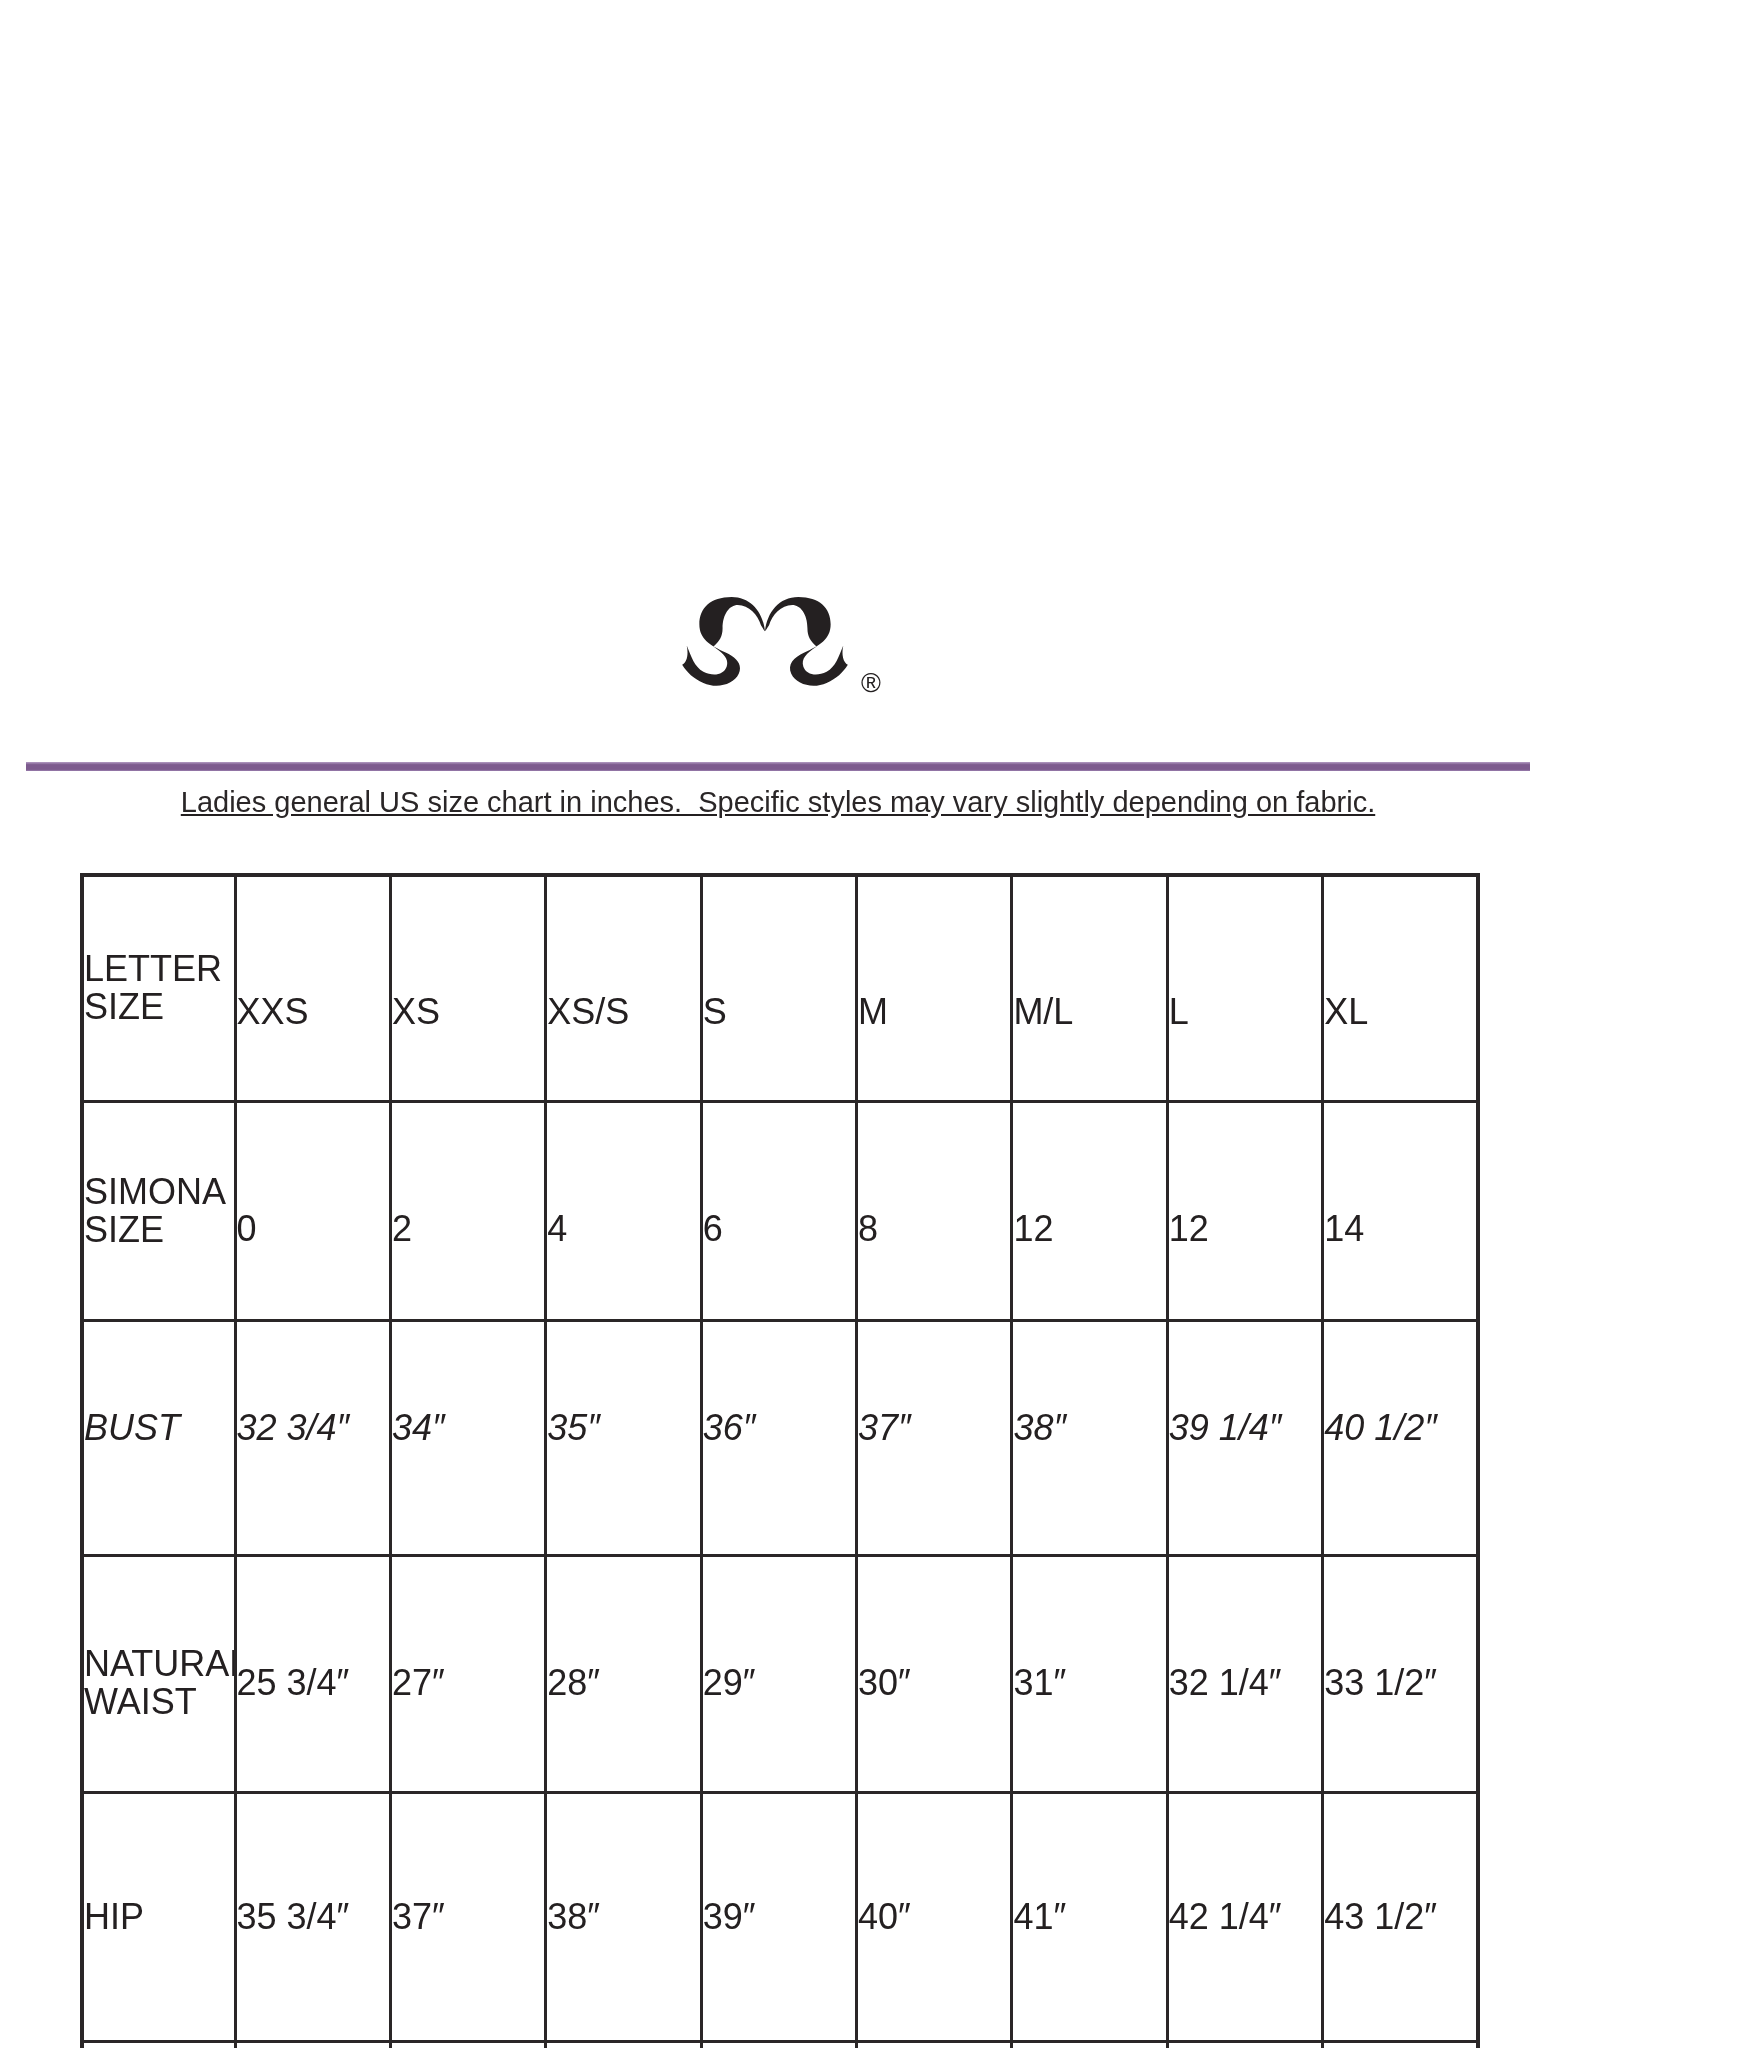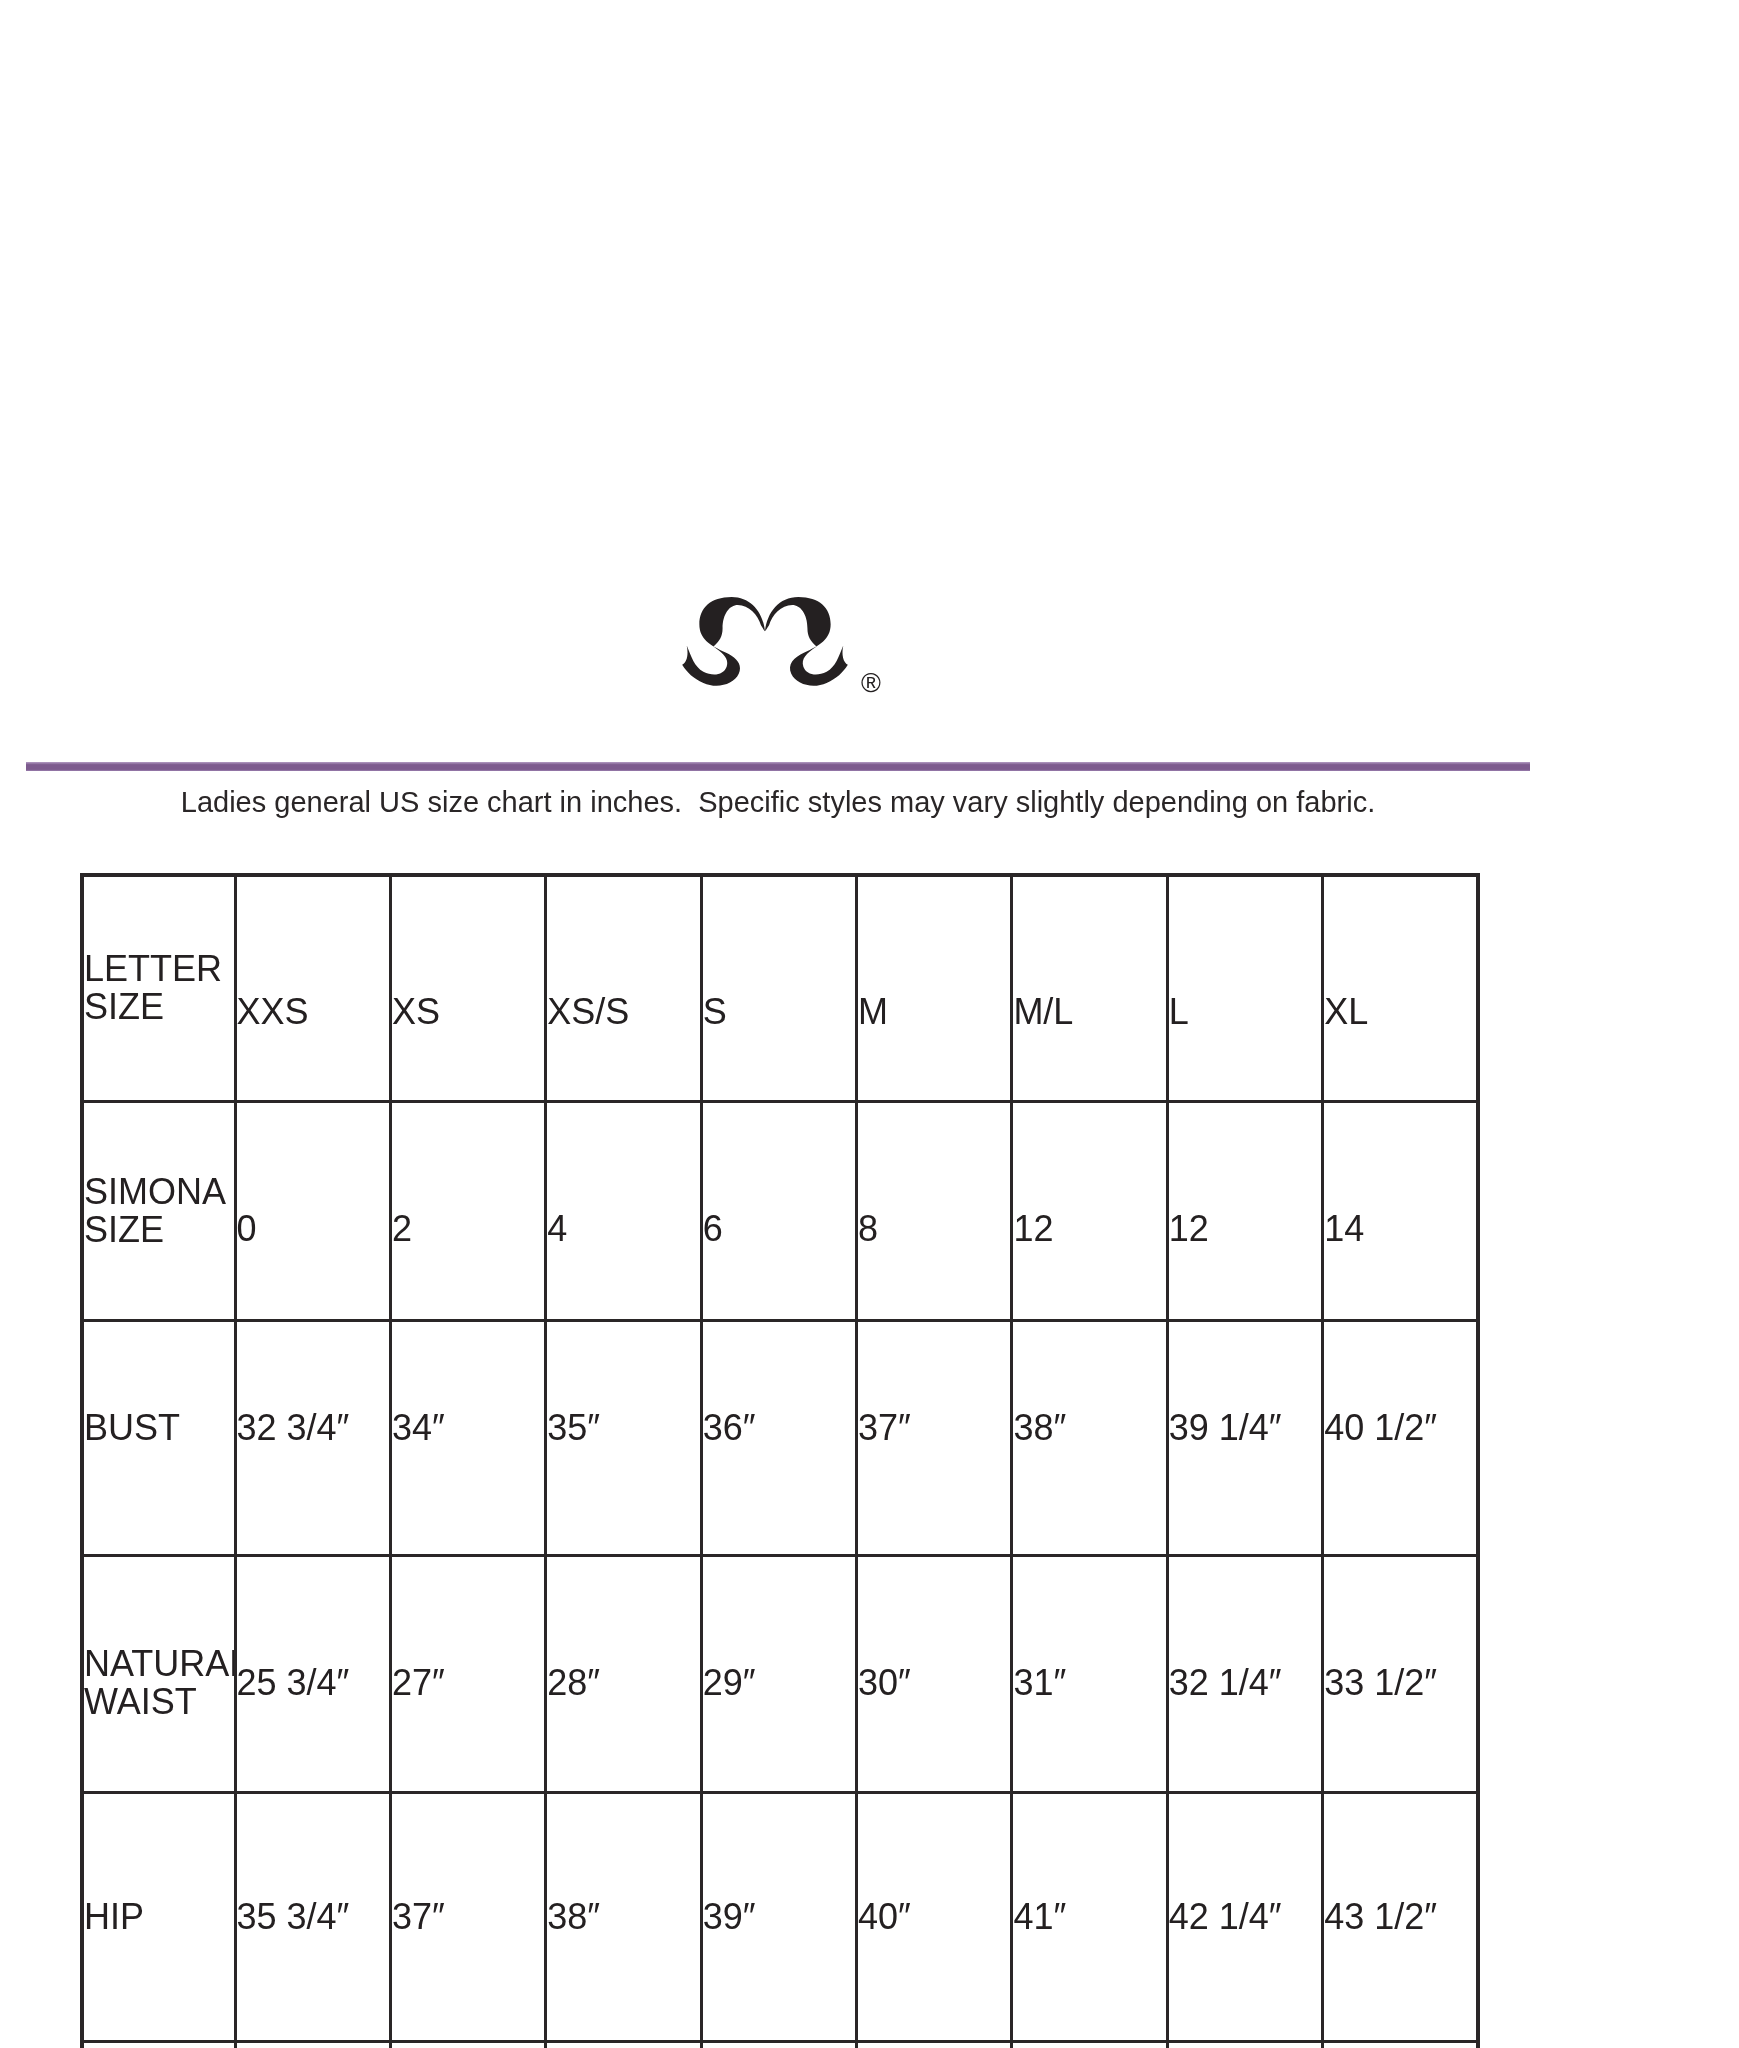--- a/index.html
+++ b/index.html
@@ -18,39 +18,39 @@
   .brand-name{
     margin:7px 0 0 0;font-size:50px;line-height:54px;font-weight:400;
     letter-spacing:0.5px;color:#242021;white-space:pre;
   }
   
   .rule{
     position:absolute;top:762px;left:26px;width:1504px;height:9px;
     background:linear-gradient(#b49cc3 0%, #7d5b8e 30%, #7d5b8e 82%, #9a7fae 100%);
   }
   
-  .intro-block{position:absolute;top:780px;left:26px;width:1504px;text-align:center;}
+  .intro-block{position:absolute;top:780px;left:26px;width:1504px;text-align:center;text-decoration:underline;}
   .intro-line{font-size:29px;line-height:45px;white-space:pre;color:#2a2627;}
   
   table.size-table{
     position:absolute;top:873px;left:80px;width:1400px;
     border-collapse:collapse;table-layout:fixed;
     border:4px solid #2a2627;
   }
   table.size-table td{
     border:3px solid #2a2627;text-align:left;vertical-align:middle;
     font-size:36px;color:#242021;padding:0;overflow:hidden;
   }
   td.lab{font-size:32px;line-height:38px;}
   td.lab .lab-line{display:block;}
   tr.r1{height:226px;} tr.r2{height:219px;} tr.r3{height:235px;}
   tr.r4{height:237px;} tr.r5{height:249px;} tr.r6{height:40px;}
   tr.r1 td.val{padding-top:48px;}
   tr.r2 td.val{padding-top:36px;}
-  tr.r3 td{padding-bottom:20px;}
+  tr.r3 td{padding-bottom:20px;font-style:italic;}
   tr.r4 td{padding-top:18px;}
 </style>
 </head>
 <body>
 
 <div class="page">
 
   <header class="brand">
     <div class="logo-wrap">
       <svg viewBox="0 0 170 100" aria-hidden="true">

